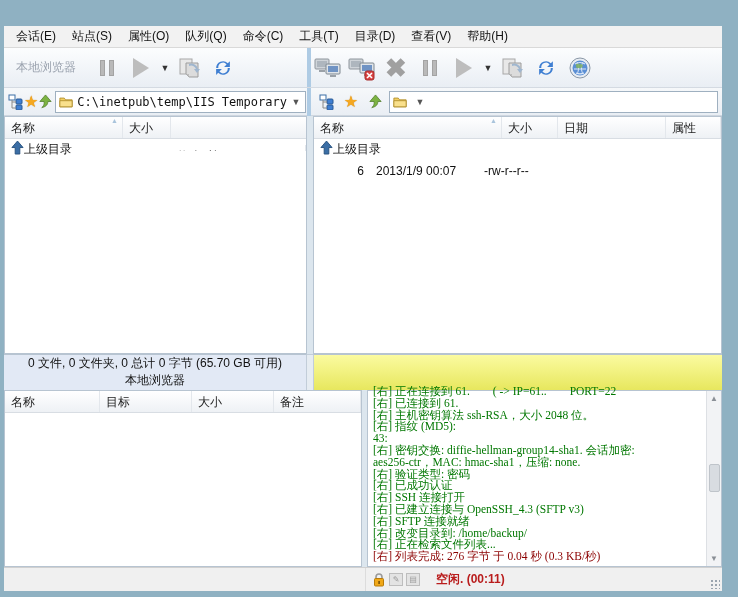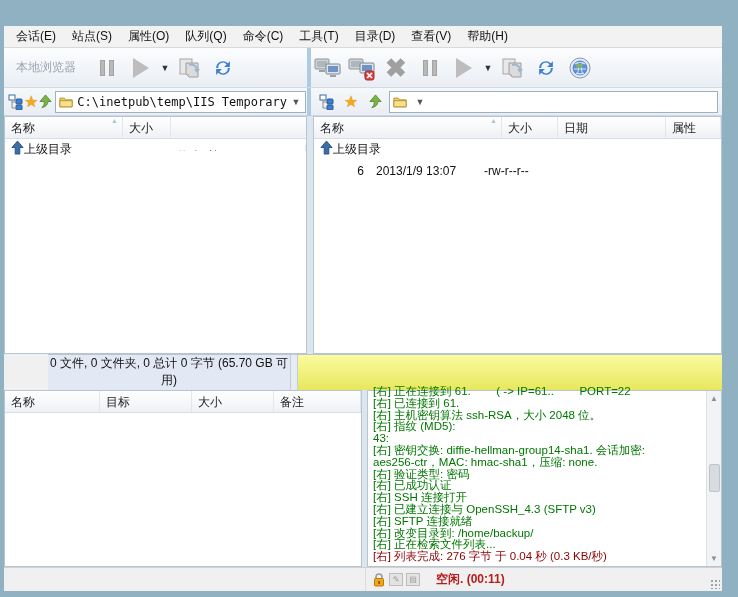--- a/index.html
+++ b/index.html
@@ -61,31 +61,31 @@
   .frow { display:flex; height:21px; align-items:center; }
   .fcell { padding:0 6px; white-space:nowrap; overflow:hidden; display:flex; align-items:flex-start; }
   .fcell.r { justify-content:flex-end; }
   .fname-sel { border:1px dotted #555; padding:0 2px; font-family:"DejaVu Sans Mono", monospace; }
   
   .lc-name{width:118px;} .lc-size{width:48px;} .lc-mtime{flex:1;margin-top:28px;}
   .rc-name{width:188px;} .rc-size{width:56px;} .rc-date{width:108px;} .rc-attr{flex:1;}
   
   .statusrow { height:36px; display:flex; }
   .pstatus { text-align:center; font-size:12px; line-height:17px; border-top:1px solid #b7c4d1; }
-  .pstatus.local { width:243px; background:#e2e9f5; border-right:1px solid #c2cdd9;margin-left:44px; }
+  .pstatus.local { width:303px; background:#e2e9f5; border-right:1px solid #c2cdd9; }
   .status-gap { width:6px; background:#e6ecf2; border-top:1px solid #c2cdd9; }
   .pstatus.remote { flex:1; background:linear-gradient(#fbfba0,#e7e75e); border-left:1px solid #c2cdd9; }
   
   .bottomarea { flex:1; display:flex; background:#e8eef4; min-height:0; }
   .queue-pane { width:358px; background:#fff; border:1px solid #b7c4d1; display:flex; flex-direction:column; }
   .bottom-splitter { width:5px; background:#dce6ee; }
   .log-pane { flex:1; background:#fff; border:1px solid #b7c4d1; display:flex; min-height:0; }
   .qc-name{width:95px;} .qc-target{width:92px;} .qc-size{width:82px;} .qc-note{flex:1;}
   .log-body { flex:1; overflow:hidden; padding:0 2px 0 5px; margin-top:-5px;
-              font-family:Liberation Sans, sans-serif; font-size:11.5px; line-height:11.8px; white-space:pre; }
+              font-family:Liberation Serif, serif; font-size:11.5px; line-height:11.8px; white-space:pre; }
   .log-line { color:#007700; }
   .log-scroll { width:15px; background:#f2f3f5; border-left:1px solid #dde0e4; display:flex; flex-direction:column; justify-content:space-between; align-items:center; }
   .scroll-arrow { color:#8a8f96; font-size:8px; padding:3px 0; }
   .scroll-thumb { width:11px; height:28px; background:#d8dce1; border:1px solid #bfc4ca; border-radius:2px; margin-bottom:2px; }
   
   .statusbar { height:24px; background:#f0f0f0; border-top:1px solid #d0d0d0; display:flex; align-items:center; position:relative; }
   .sb-panel-empty { width:362px; height:100%; border-right:1px solid #dcdcdc; }
   .sb-icons { display:flex; align-items:center; gap:3px; padding-left:6px; }
   .sb-text { margin-left:16px; color:#b91c1c;font-weight:bold; }
   .grip { position:absolute; right:2px; bottom:2px; width:10px; height:10px;
@@ -294,21 +294,21 @@
                 <path d="M7 0 L13 7 H9.5 V14 H4.5 V7 H1 Z" fill="#3b6ea5" stroke="#27517d"></path>
               </svg>
               <span>上级目录</span>
             </div>
             <div class="fcell rc-size r"></div>
             <div class="fcell rc-date"></div>
             <div class="fcell rc-attr"></div>
           </div>
           <div class="frow">
             <div class="fcell rc-size r">6</div>
-            <div class="fcell rc-date">2013/1/9 13:07</div>
+            <div class="fcell rc-date">2013/1/9 00:07</div>
             <div class="fcell rc-attr">-rw-r--r--</div>
           </div>
         </div>
       </div>
     </div>
 
     <div class="statusrow">
       <div class="pstatus local">
         <div>0 文件, 0 文件夹, 0 总计 0 字节 (65.70 GB 可用)</div>
         <div>本地浏览器</div>

